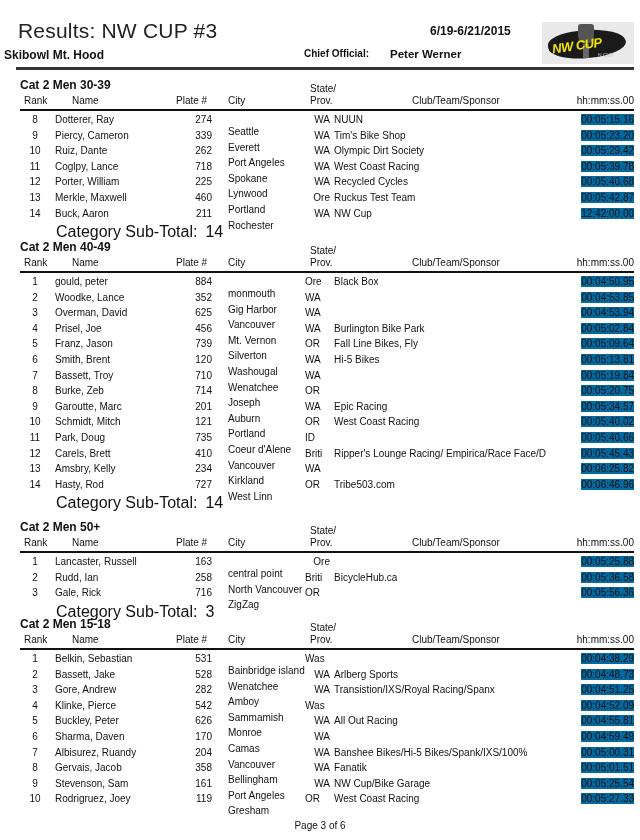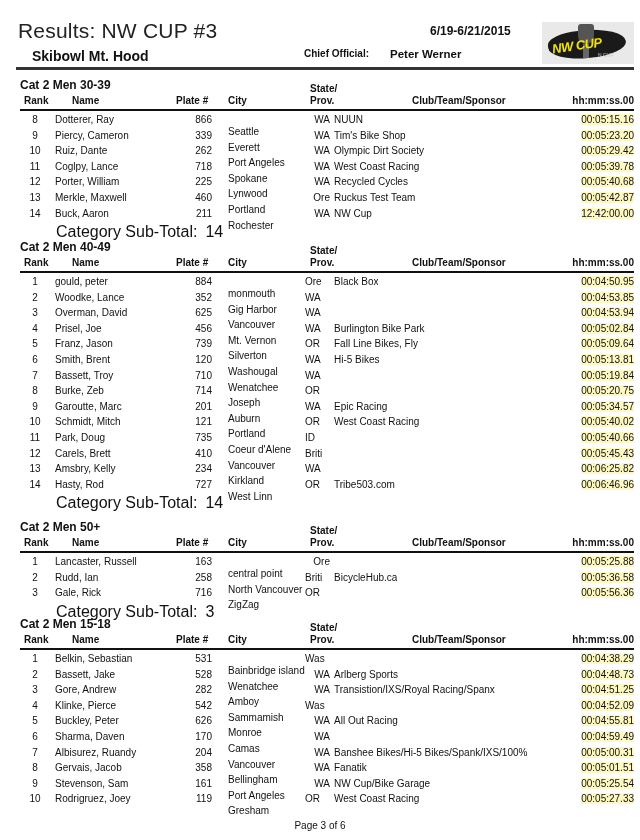--- a/index.html
+++ b/index.html
@@ -5,48 +5,48 @@
     html, body { margin: 0; padding: 0; background: #ffffff; }
     body {
       width: 640px; height: 840px; overflow: hidden; position: relative;
       font-family: "Liberation Sans", "DejaVu Sans", sans-serif;
       color: #111;
     }
     .page { position: absolute; left: 0; top: 0; width: 640px; height: 840px; }
 
     .hdr-title { position: absolute; left: 18px; top: 19px; font-size: 21px; font-weight: normal; color: #222; letter-spacing: 0.2px; }
     .hdr-dates { position: absolute; left: 430px; top: 24px; font-size: 12px; font-weight: bold; color: #111; }
-    .hdr-venue { position: absolute; left: 32px; top: 48px; font-size: 14px; font-weight: bold; }
+    .hdr-venue { position: absolute; left: 4px; top: 48px; font-size: 12px; font-weight: bold; }
     .hdr-chief-label { position: absolute; left: 304px; top: 48px; font-size: 10px; font-weight: bold; }
     .hdr-chief-name { position: absolute; left: 390px; top: 48px; font-size: 11.5px; font-weight: bold; }
     .logo {
       position: absolute; left: 542px; top: 22px; width: 92px; height: 42px;
       background: #e9e9e9; overflow: hidden;
     }
     .logo .splat { position: absolute; left: 6px; top: 8px; width: 78px; height: 28px; background: #1a1a1a; border-radius: 40% 55% 45% 50%; transform: rotate(-6deg); }
     .logo .cup { position: absolute; left: 36px; top: 2px; width: 16px; height: 20px; background: #555; border-radius: 3px 3px 8px 8px; }
     .logo .cup-base { position: absolute; left: 41px; top: 22px; width: 6px; height: 14px; background: #666; }
     .logo .txt { position: absolute; left: 10px; top: 16px; font-size: 13px; font-weight: bold; font-style: italic; color: #f2e500; transform: rotate(-8deg); letter-spacing: -0.5px; }
     .logo .sub { position: absolute; left: 56px; top: 30px; font-size: 5px; color: #ccc; }
     .hdr-rule { position: absolute; left: 16px; top: 67px; width: 618px; height: 3px; background: #333; }
 
     .section { position: absolute; left: 0; width: 640px; }
     .cat-title { position: absolute; left: 20px; top: 0; font-size: 12px; font-weight: bold; }
-    .col-hdr { position: absolute; font-size: 10px; font-weight: bold; text-align: center; }
+    .col-hdr { position: absolute; font-size: 10px; font-weight: normal; text-align: center; }
     .thead-rule { position: absolute; left: 20px; width: 614px; height: 2px; background: #111; }
     .row { position: absolute; left: 0; width: 640px; height: 15.6px; font-size: 10px; }
     .row span { position: absolute; top: 0; white-space: nowrap; }
     .c-rank { width: 30px; text-align: center; left: 20px; }
     .c-name { left: 55px; }
     .c-plate { right: 428px; text-align: right; }
     .c-city { left: 228px; margin-top: 12px; }
     .c-state { right: 310px; text-align: right; }
     .c-state.left { left: 305px; right: auto; text-align: left; }
     .c-club { left: 334px; max-width: 222px; overflow: hidden; }
-    .c-time { right: 6px; text-align: right; background: #fef9c3; padding-left: 0; }
+    .c-time { right: 6px; text-align: right; background: #0369a1; padding-left: 0; }
     .subtotal { position: absolute; left: 56px; font-size: 16px; }
     .subtotal .val { margin-left: 8px; }
 
     .footer { position: absolute; left: 0; width: 640px; top: 820px; text-align: center; font-size: 10px; }
   </style>
 </head>
 <body>
 
 <div class="page">
   <div class="hdr-title">Results: NW CUP #3</div>
@@ -71,21 +71,21 @@
         <div class="col-hdr" style="left: 176px; top: 17px;">Plate #</div>
         <div class="col-hdr" style="left: 228px; top: 17px;">City</div>
         <div class="col-hdr" style="left: 310px; top: 5px;">State/</div>
         <div class="col-hdr" style="left: 310px; top: 17px;">Prov.</div>
         <div class="col-hdr" style="left: 412px; top: 17px;">Club/Team/Sponsor</div>
         <div class="col-hdr" style="right: 6px; top: 17px;">hh:mm:ss.00</div>
         <div class="thead-rule" style="top: 31px;"></div>
         <div class="row" style="top: 36px;">
           <span class="c-rank">8</span>
           <span class="c-name">Dotterer, Ray</span>
-          <span class="c-plate">866</span>
+          <span class="c-plate">274</span>
           <span class="c-city">Seattle</span>
           <span class="c-state">WA</span>
           <span class="c-club">NUUN</span>
           <span class="c-time">00:05:15.16</span>
         </div>
         <div class="row" style="top: 51.6px;">
           <span class="c-rank">9</span>
           <span class="c-name">Piercy, Cameron</span>
           <span class="c-plate">339</span>
           <span class="c-city">Everett</span>
@@ -248,20 +248,21 @@
           <span class="c-state left">ID</span>
           <span class="c-club"></span>
           <span class="c-time">00:05:40.66</span>
         </div>
         <div class="row" style="top: 207.6px;">
           <span class="c-rank">12</span>
           <span class="c-name">Carels, Brett</span>
           <span class="c-plate">410</span>
           <span class="c-city">Vancouver</span>
           <span class="c-state left">Briti</span>
+          <span class="c-club">Ripper's Lounge Racing/ Empirica/Race Face/D</span>
           <span class="c-time">00:05:45.43</span>
         </div>
         <div class="row" style="top: 223.2px;">
           <span class="c-rank">13</span>
           <span class="c-name">Amsbry, Kelly</span>
           <span class="c-plate">234</span>
           <span class="c-city">Kirkland</span>
           <span class="c-state left">WA</span>
           <span class="c-club"></span>
           <span class="c-time">00:06:25.82</span>

